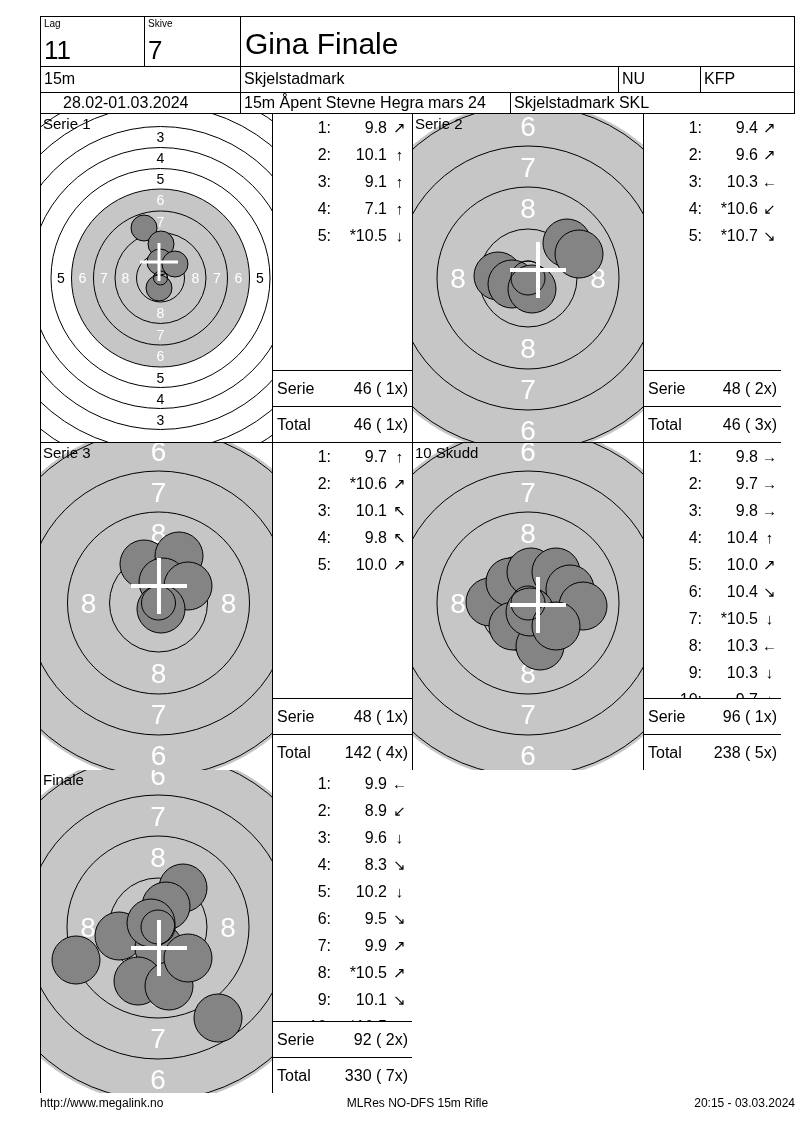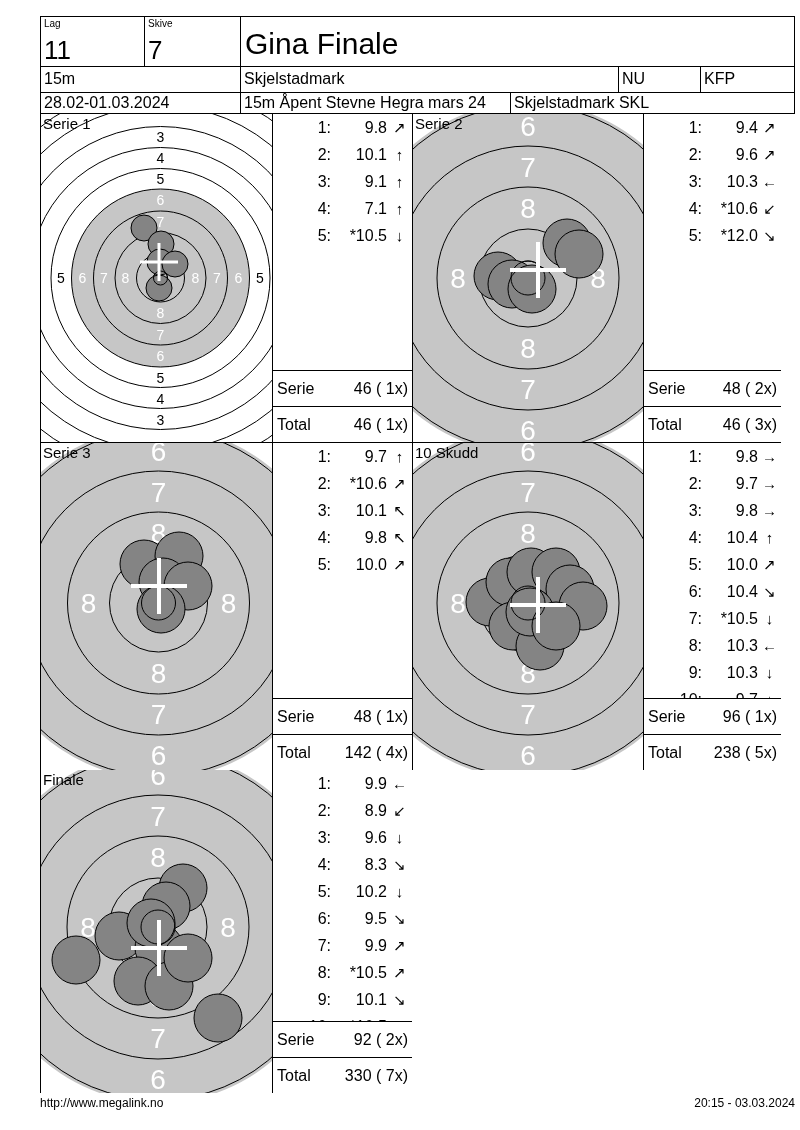--- a/index.html
+++ b/index.html
@@ -56,21 +56,21 @@
   <div class="midVal">Skjelstadmark</div>
 </div>
 <div class="cell" style="left:618px;top:66px;width:82px;height:26px;">
   <div class="midVal">NU</div>
 </div>
 <div class="cell" style="left:700px;top:66px;width:95px;height:26px;">
   <div class="midVal">KFP</div>
 </div>
 
 <div class="cell" style="left:40px;top:92px;width:200px;height:21px;">
-  <div class="midVal" style="padding-top:2px;">28.02-01.03.2024</div>
+  <div class="midVal" style="padding-top:2px;margin-left:19px;">28.02-01.03.2024</div>
 </div>
 <div class="cell" style="left:240px;top:92px;width:270px;height:21px;">
   <div class="midVal" style="padding-top:2px;">15m Åpent Stevne Hegra mars 24</div>
 </div>
 <div class="cell" style="left:510px;top:92px;width:285px;height:21px;">
   <div class="midVal" style="padding-top:2px;">Skjelstadmark SKL</div>
 </div>
 
 <div class="strip" style="left:794px;top:16px;width:1px;height:98px;"></div>
 <div class="strip" style="left:40px;top:113px;width:755px;height:1px;"></div>
@@ -204,21 +204,21 @@
         <span class="val">10.3</span>
         <span class="dir">←</span>
       </div>
       <div class="shot-row">
         <span class="idx">4:</span>
         <span class="val">*10.6</span>
         <span class="dir">↙</span>
       </div>
       <div class="shot-row">
         <span class="idx">5:</span>
-        <span class="val">*12.0</span>
+        <span class="val">*10.7</span>
         <span class="dir">↘</span>
       </div>
     </div>
     <div class="sum-row">
       <span>Serie</span>
       <span>48 ( 2x)</span>
     </div>
     <div class="sum-row">
       <span>Total</span>
       <span>46 ( 3x)</span>
@@ -474,14 +474,15 @@
       <span>92 ( 2x)</span>
     </div>
     <div class="sum-row">
       <span>Total</span>
       <span>330 ( 7x)</span>
     </div>
   </div>
 
 <div class="footer">
   <div class="f-left">http://www.megalink.no</div>
+  <div class="f-center">MLRes NO-DFS 15m Rifle</div>
   <div class="f-right">20:15 - 03.03.2024</div>
 </div>
 
 </body></html>

